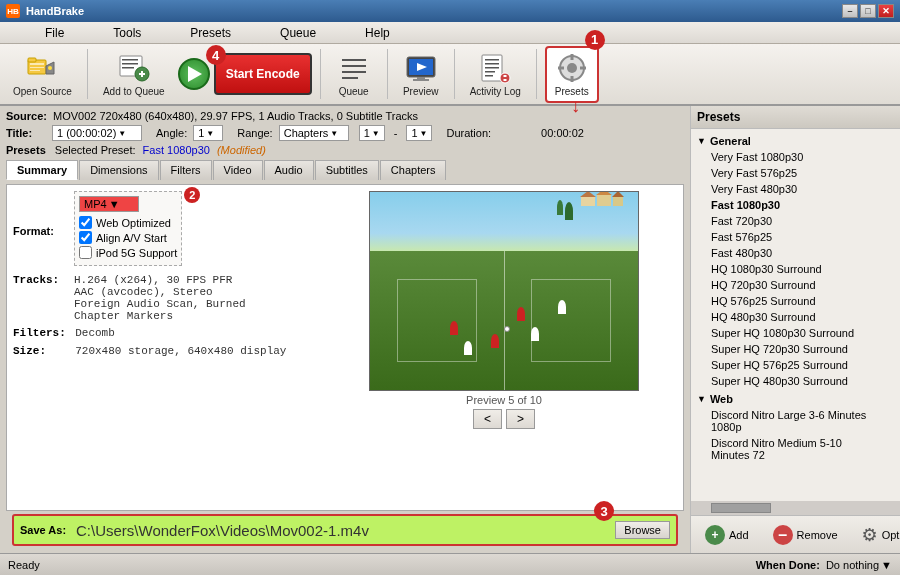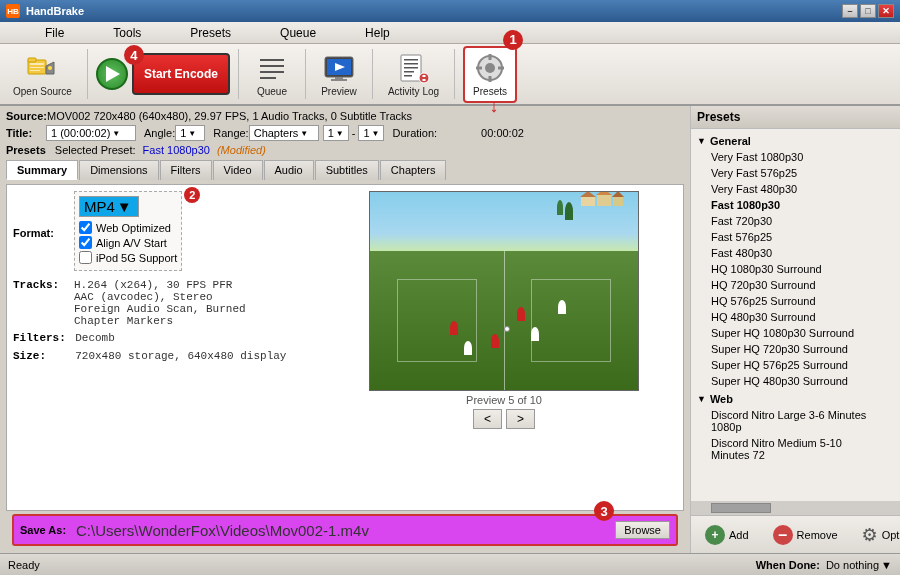--- a/index.html
+++ b/index.html
@@ -35,21 +35,21 @@
     
     .badge { background: #cc2222; color: white; font-weight: bold; font-size: 13px; width: 20px; height: 20px; border-radius: 50%; display: flex; align-items: center; justify-content: center; }
     
     
     .main-area { display: flex; height: calc(575px - 22px - 22px - 62px - 22px); }
     
     
     .left-panel { flex: 1; display: flex; flex-direction: column; padding: 4px 6px; overflow: hidden; }
     
     
-    .info-row { display: flex; align-items: center; margin-bottom: 3px; font-size: 11px; }
+    .info-row { display: flex; align-items: center; gap: 6px; margin-bottom: 3px; font-size: 11px; }
     .info-label { font-weight: bold; min-width: 40px; }
     
     
     .dropdown { background: white; border: 1px solid #999; padding: 1px 4px; font-size: 11px; cursor: pointer; display: flex; align-items: center; gap: 2px; }
     .dropdown-arrow { font-size: 8px; }
     
     
     .presets-row { font-size: 11px; margin-bottom: 4px; }
     .presets-selected { color: #0000cc; }
     .presets-modified { color: #cc6600; font-style: italic; }
@@ -60,21 +60,21 @@
     .tab.active { background: white; border-bottom: 1px solid white; z-index: 1; font-weight: bold; }
     .tab-content-area { border: 1px solid #aaa; padding: 6px; flex: 1; display: flex; gap: 8px; background: white; }
     
     
     .summary-left { flex: 0 0 310px; }
     .field-row { display: flex; align-items: center; gap: 6px; margin-bottom: 4px; font-size: 11px; }
     .field-label { font-weight: bold; min-width: 55px; }
     
     
     .format-box { border: 1px dashed #aaa; padding: 4px; background: #f9f8f6; margin-bottom: 4px; }
-    .format-select { background: #0ea5e9; border: 1px solid #999; padding: 1px 4px; font-size: 15px; min-width: 60px; }
+    .format-select { background: #ef4444; border: 1px solid #999; padding: 1px 4px; font-size: 11px; min-width: 60px; }
     .checkbox-row { display: flex; align-items: center; gap: 4px; font-size: 11px; margin: 2px 0; }
     
     
     .badge-2 { background: #cc2222; color: white; font-weight: bold; font-size: 11px; width: 16px; height: 16px; border-radius: 50%; display: flex; align-items: center; justify-content: center; }
     
     
     .detail-section { margin-bottom: 4px; font-family: Liberation Mono, monospace; }
     .detail-label { font-weight: bold; min-width: 55px; display: inline-block; font-size: 11px; }
     .detail-value { font-size: 11px; color: #333; }
     
@@ -99,21 +99,21 @@
     .arrow-indicator { color: #cc2222; font-size: 20px; margin-left: 4px; }
     
     
     .bottom-toolbar { background: linear-gradient(to bottom, #f0ede8, #ddd9d3); height: 38px; display: flex; align-items: center; padding: 0 8px; gap: 12px; border-top: 1px solid #bbb; }
     .bottom-btn { display: flex; align-items: center; gap: 4px; cursor: pointer; padding: 2px 6px; font-size: 11px; }
     .circle-btn { width: 20px; height: 20px; border-radius: 50%; display: flex; align-items: center; justify-content: center; font-size: 12px; font-weight: bold; }
     .add-btn { background: #4a8a4a; color: white; }
     .remove-btn { background: #cc4444; color: white; }
     
     
-    .save-bar { background: #d946ef; border: 2px solid #cc3333; border-radius: 3px; height: 32px; display: flex; align-items: center; padding: 0 6px; gap: 6px; margin: 3px 6px; }
+    .save-bar { background: #bef264; border: 2px solid #cc3333; border-radius: 3px; height: 32px; display: flex; align-items: center; padding: 0 6px; gap: 6px; margin: 3px 6px; }
     .save-label { font-weight: bold; font-size: 11px; min-width: 50px; }
     .save-path { flex: 1; font-size: 15px; color: #333; }
     .browse-btn { background: linear-gradient(to bottom, #f0ede8, #d8d4ce); border: 1px solid #999; padding: 2px 8px; cursor: pointer; font-size: 11px; }
     
     
     .status-bar { background: linear-gradient(to bottom, #ddd9d3, #c8c4be); height: 22px; display: flex; align-items: center; justify-content: space-between; padding: 0 8px; border-top: 1px solid #999; font-size: 11px; }
     .when-done { display: flex; align-items: center; gap: 2px; }
 
     
     .presets-list::-webkit-scrollbar { width: 12px; }
@@ -161,20 +161,34 @@
           <rect x="4" y="18" width="10" height="1" fill="white" opacity="0.6"></rect>
           <path d="M20 14 L28 10 L28 22 L20 22 Z" fill="#888" stroke="#666" stroke-width="1"></path>
           <circle cx="24" cy="16" r="2" fill="#ffdd44"></circle>
         </svg>
     </div>
     <span>Open Source</span>
   </div>
 
   <div class="toolbar-sep"></div>
 
+  <div class="toolbar-btn">
+    <div class="toolbar-btn-icon">
+      <svg width="32" height="32" viewBox="0 0 32 32">
+          <rect x="2" y="4" width="22" height="20" rx="1" fill="white" stroke="#888" stroke-width="1"></rect>
+          <rect x="4" y="7" width="16" height="1.5" fill="#555"></rect>
+          <rect x="4" y="11" width="16" height="1.5" fill="#555"></rect>
+          <rect x="4" y="15" width="12" height="1.5" fill="#555"></rect>
+          <circle cx="24" cy="22" r="7" fill="#4a8a4a" stroke="#2a6a2a" stroke-width="1"></circle>
+          <rect x="21" y="21" width="6" height="2" fill="white"></rect>
+          <rect x="23" y="19" width="2" height="6" fill="white"></rect>
+        </svg>
+    </div>
+    <span>Add to Queue</span>
+  </div>
 
   <div style="display: flex; align-items: center; position: relative;">
     <div style="position: absolute; top: -8px; left: 28px; z-index: 10;">
       <div class="badge">4</div>
     </div>
     <div class="play-btn" style="margin-right: 4px;">
       <div class="play-triangle"></div>
     </div>
     <div class="start-encode-btn">
       <span>Start Encode</span>

